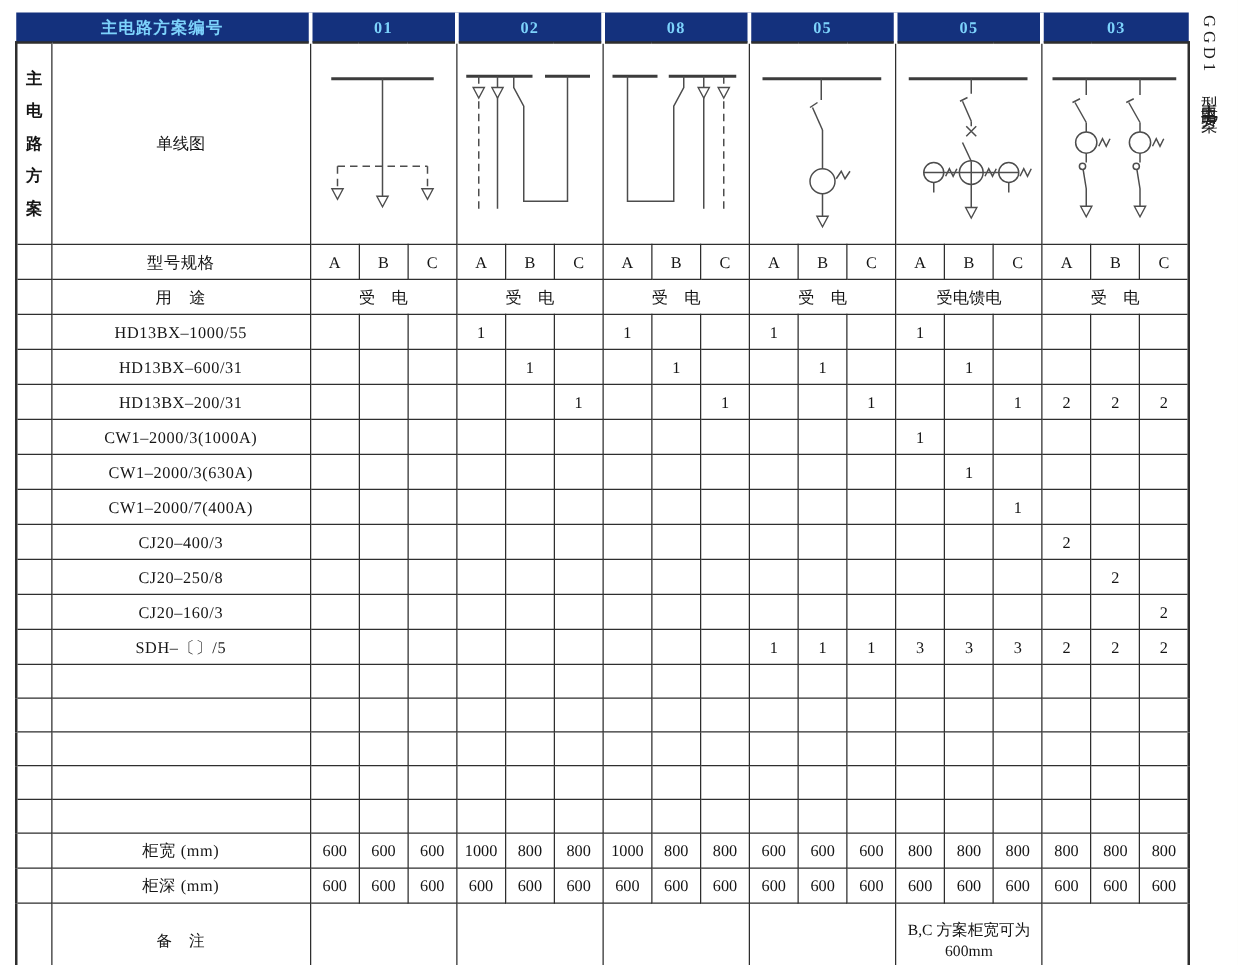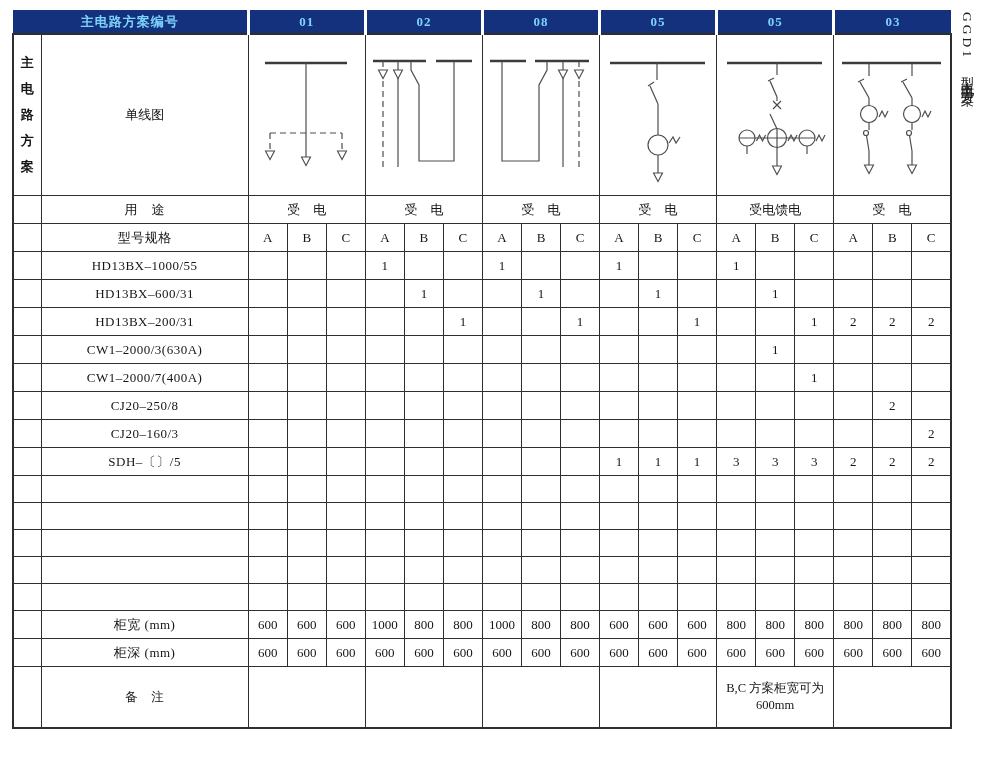--- a/index.html
+++ b/index.html
@@ -186,31 +186,20 @@
               <path d="M87 80 l3 -6 l3 6 l3 -6"></path>
               <path d="M77 85.5 V93"></path>
               <circle cx="74" cy="96" r="2.5"></circle>
               <path d="M74.5 98.5 L77 114 V128"></path>
               <path class="arr" d="M72.5 128 h9 l-4.5 8.5 z"></path>
             </g>
           </svg>
         </td>
       </tr>
 
-      <tr class="r-std">
-        <td></td>
-        <td class="rowlabel">用　途</td>
-        <td colspan="3">受　电</td>
-        <td colspan="3">受　电</td>
-        <td colspan="3">受　电</td>
-        <td colspan="3">受　电</td>
-        <td colspan="3">受电馈电</td>
-        <td colspan="3">受　电</td>
-      </tr>
-
       <tr class="r-std" id="row-spec">
         <td></td>
         <td class="rowlabel">型号规格</td>
       <td>A</td>
           <td>B</td>
           <td>C</td>
           <td>A</td>
           <td>B</td>
           <td>C</td>
           <td>A</td>
@@ -221,20 +210,31 @@
           <td>C</td>
           <td>A</td>
           <td>B</td>
           <td>C</td>
           <td>A</td>
           <td>B</td>
           <td>C</td>
         </tr>
 
       <tr class="r-std">
+        <td></td>
+        <td class="rowlabel">用　途</td>
+        <td colspan="3">受　电</td>
+        <td colspan="3">受　电</td>
+        <td colspan="3">受　电</td>
+        <td colspan="3">受　电</td>
+        <td colspan="3">受电馈电</td>
+        <td colspan="3">受　电</td>
+      </tr>
+
+      <tr class="r-std">
           <td></td>
           <td class="rowlabel">HD13BX–1000/55</td>
           <td></td>
           <td></td>
           <td></td>
           <td>1</td>
           <td></td>
           <td></td>
           <td>1</td>
           <td></td>
@@ -288,20 +288,42 @@
           <td>1</td>
           <td></td>
           <td></td>
           <td>1</td>
           <td>2</td>
           <td>2</td>
           <td>2</td>
         </tr>
         <tr class="r-std">
           <td></td>
+          <td class="rowlabel">CW1–2000/3(1000A)</td>
+          <td></td>
+          <td></td>
+          <td></td>
+          <td></td>
+          <td></td>
+          <td></td>
+          <td></td>
+          <td></td>
+          <td></td>
+          <td></td>
+          <td></td>
+          <td></td>
+          <td>1</td>
+          <td></td>
+          <td></td>
+          <td></td>
+          <td></td>
+          <td></td>
+        </tr>
+        <tr class="r-std">
+          <td></td>
           <td class="rowlabel">CW1–2000/3(630A)</td>
           <td></td>
           <td></td>
           <td></td>
           <td></td>
           <td></td>
           <td></td>
           <td></td>
           <td></td>
           <td></td>
@@ -327,20 +349,42 @@
           <td></td>
           <td></td>
           <td></td>
           <td></td>
           <td></td>
           <td></td>
           <td></td>
           <td></td>
           <td>1</td>
           <td></td>
+          <td></td>
+          <td></td>
+        </tr>
+        <tr class="r-std">
+          <td></td>
+          <td class="rowlabel">CJ20–400/3</td>
+          <td></td>
+          <td></td>
+          <td></td>
+          <td></td>
+          <td></td>
+          <td></td>
+          <td></td>
+          <td></td>
+          <td></td>
+          <td></td>
+          <td></td>
+          <td></td>
+          <td></td>
+          <td></td>
+          <td></td>
+          <td>2</td>
           <td></td>
           <td></td>
         </tr>
         <tr class="r-std">
           <td></td>
           <td class="rowlabel">CJ20–250/8</td>
           <td></td>
           <td></td>
           <td></td>
           <td></td>

